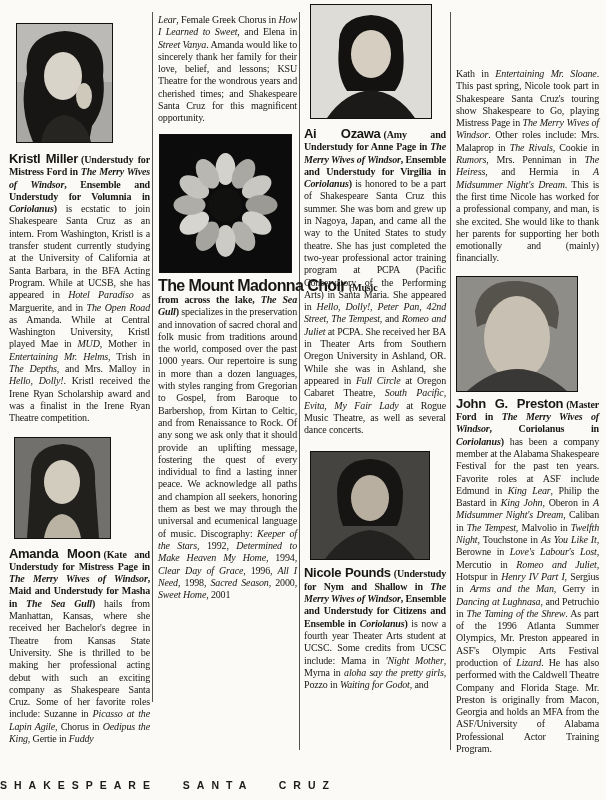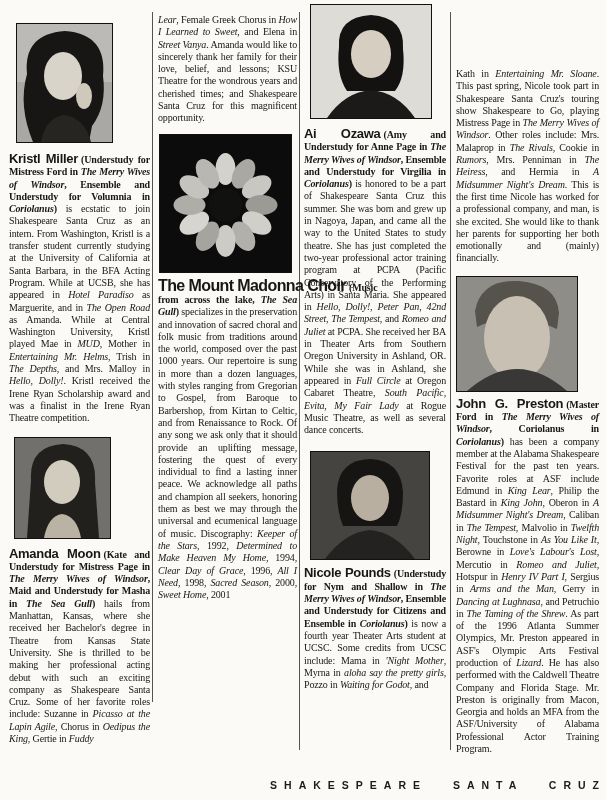--- a/index.html
+++ b/index.html
@@ -28,21 +28,21 @@
   }
   .bio-name-long{font-size:16px;letter-spacing:-0.6px;}
   .photo{display:block;border:1.3px solid #121110;background:#888;}
   .ph-kristl{margin:2px 0 10px 7px;}
   .ph-amanda{margin:12px 0 9px 5px;}
   .ph-choir{margin:9px 0 7px 1px;}
   .ph-ai{margin:0 0 9px 6px;}
   .ph-nicole{margin:15px 0 7px 6px;}
   .ph-preston{margin:11px 0 6px 0;}
   .footer{
-    position:absolute;left:0;right:0;bottom:9px;text-align:right;
+    position:absolute;left:0;right:0;bottom:9px;text-align:left;
     font-family:"Liberation Sans",sans-serif;font-weight:bold;
     font-size:10.5px;letter-spacing:7px;word-spacing:16px;color:#1c1b19;
   }
 </style>
 </head>
 <body>
 
 <div class="page">
 
   <div class="divider divider-1"></div>

